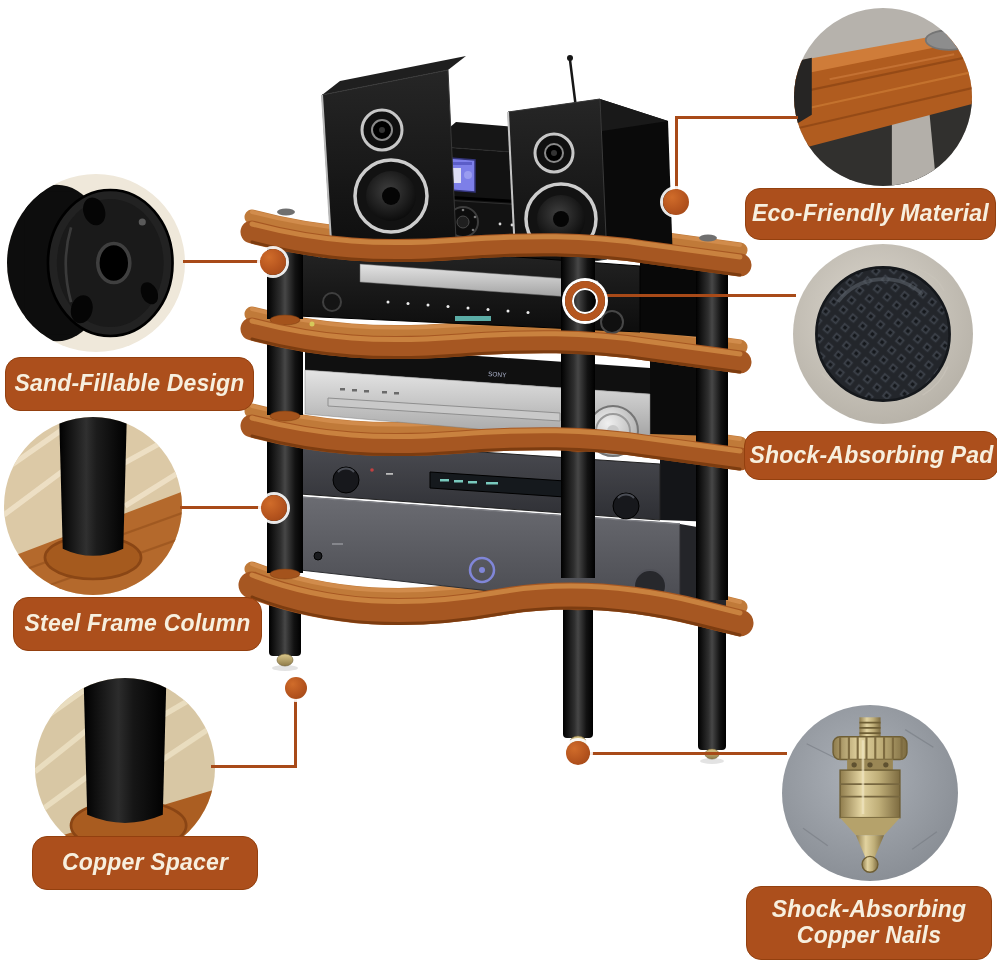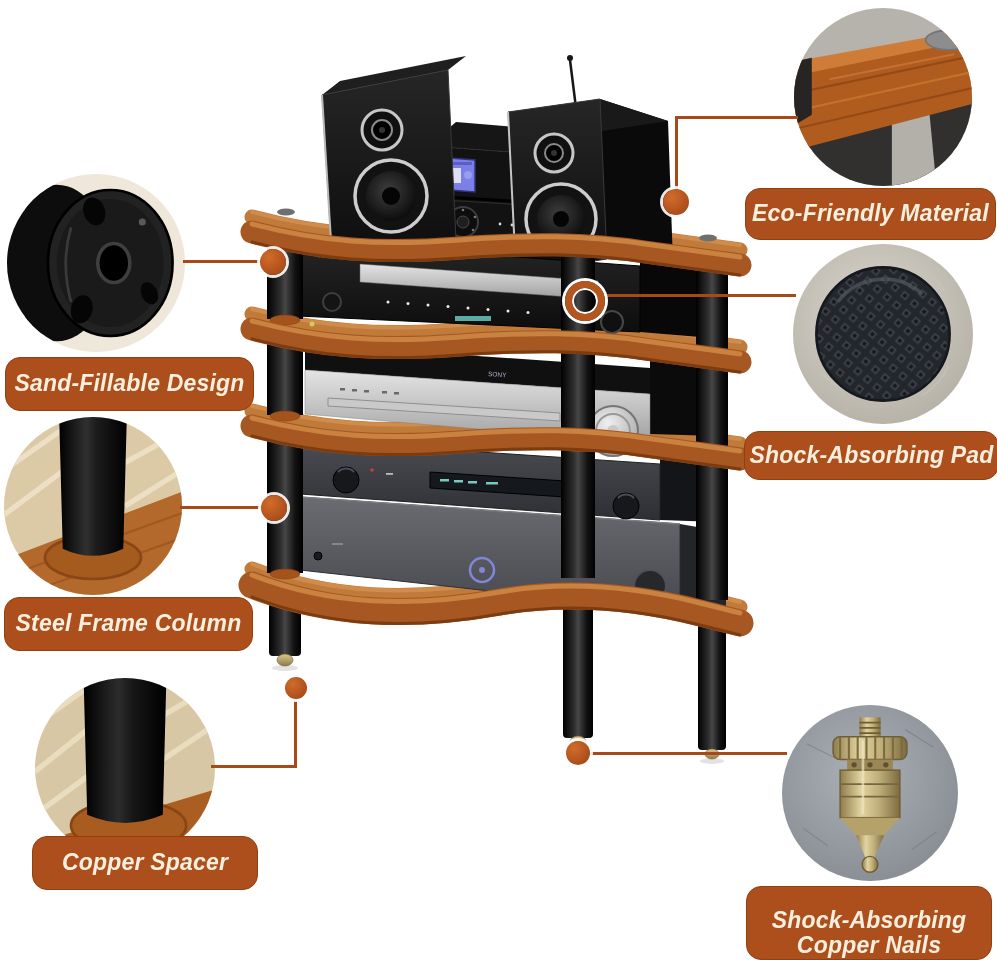--- a/index.html
+++ b/index.html
@@ -458,24 +458,24 @@
 
 <div class="label" style="left:745px;top:188px;width:249px;height:50px;">
   <span>Eco-Friendly Material</span>
 </div>
 <div class="label" style="left:5px;top:357px;width:247px;height:52px;">
   <span>Sand-Fillable Design</span>
 </div>
 <div class="label" style="left:744px;top:431px;width:253px;height:47px;">
   <span>Shock-Absorbing Pad</span>
 </div>
-<div class="label" style="left:4px;top:597px;width:247px;height:52px;justify-content:center;">
+<div class="label" style="left:13px;top:597px;width:247px;height:52px;justify-content:center;">
   <span>Steel Frame Column</span>
 </div>
 <div class="label" style="left:32px;top:836px;width:224px;height:52px;justify-content:center;">
   <span>Copper Spacer</span>
 </div>
-<div class="label" style="left:746px;top:886px;width:244px;height:72px;justify-content:flex-end;">
+<div class="label" style="left:746px;top:886px;width:244px;height:72px;">
   <span>Shock-Absorbing</span>
   <span>Copper Nails</span>
 </div>
 
 </div>
 
 </body></html>

